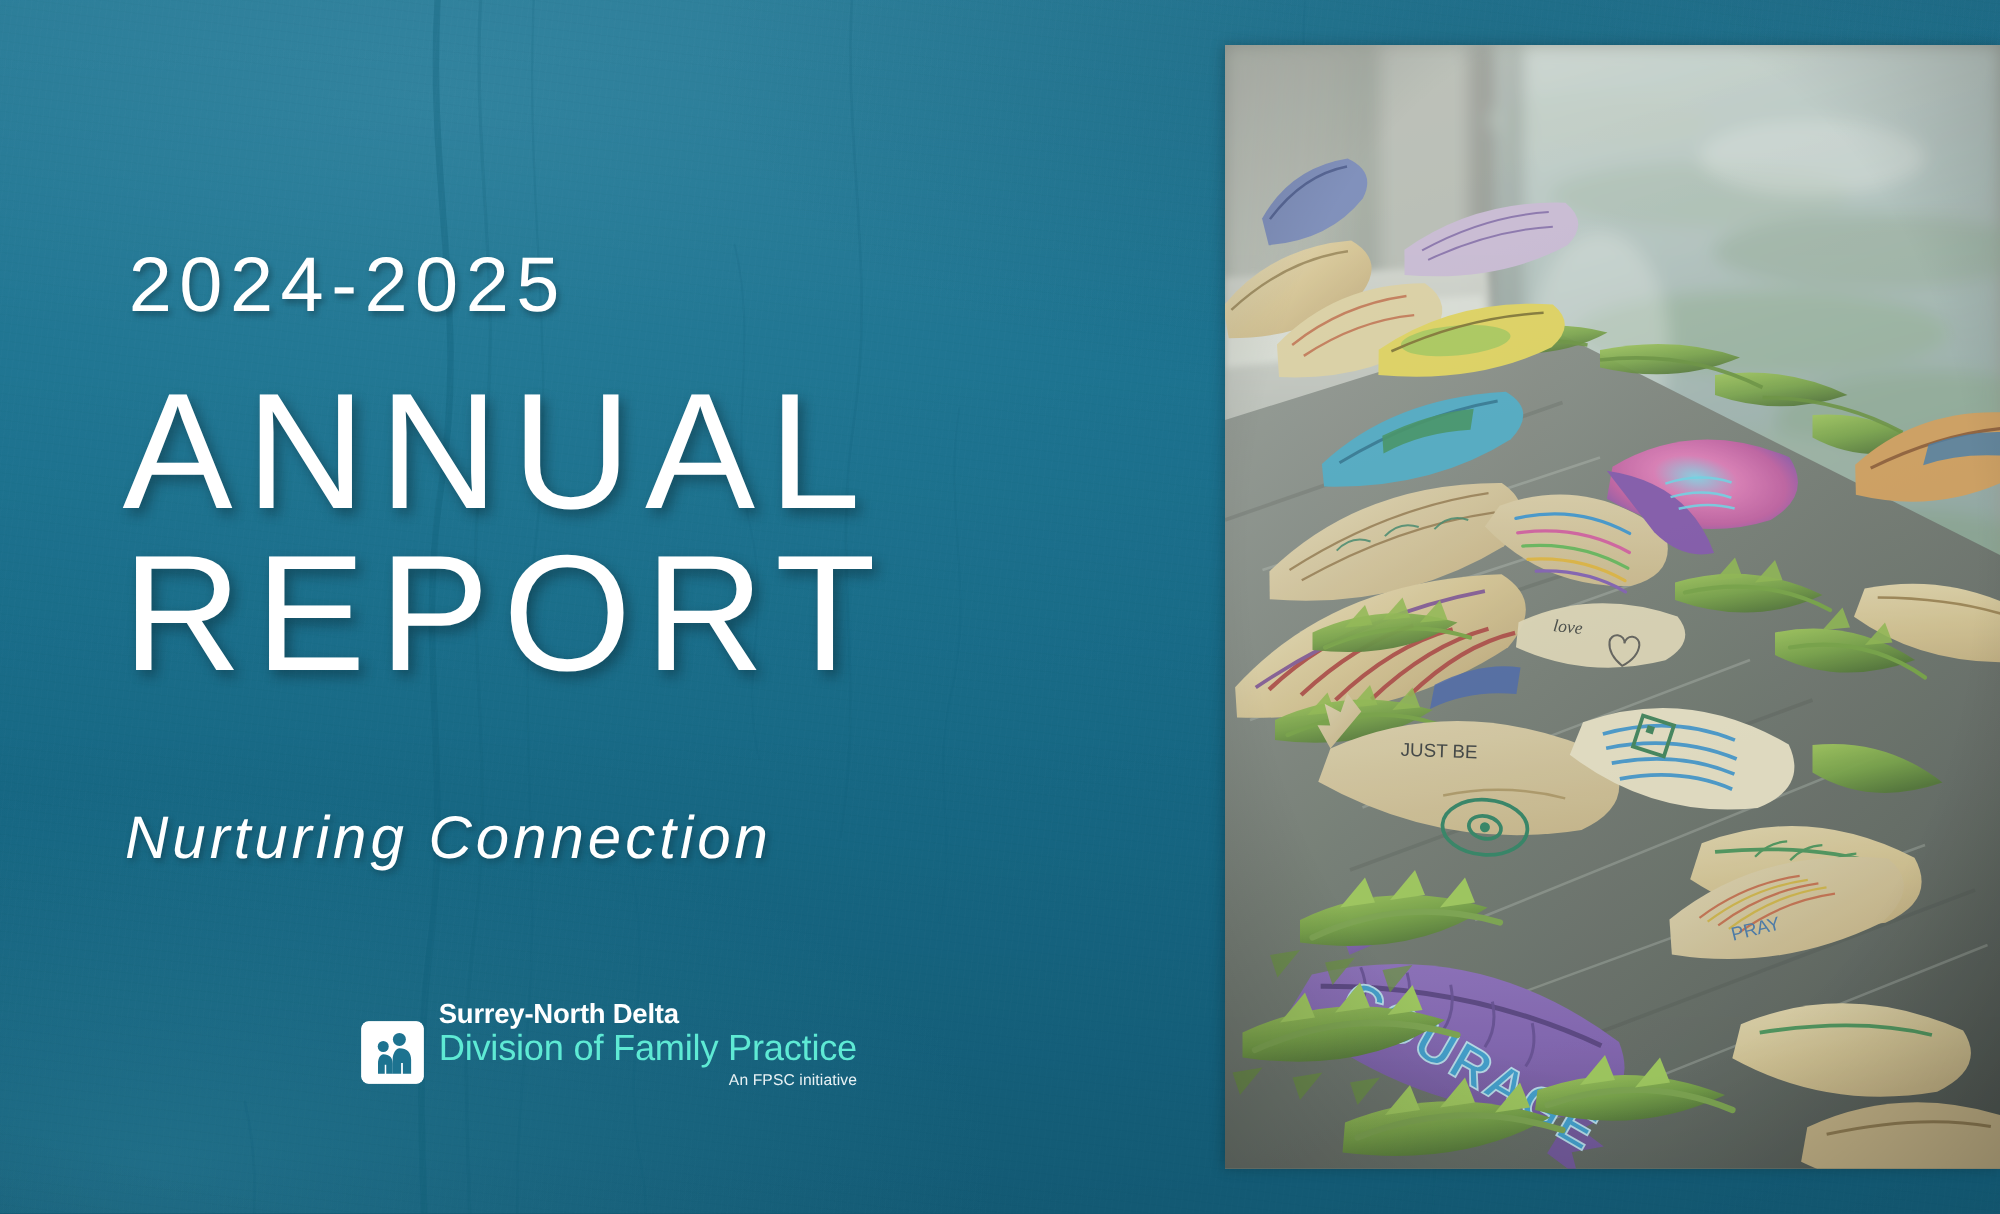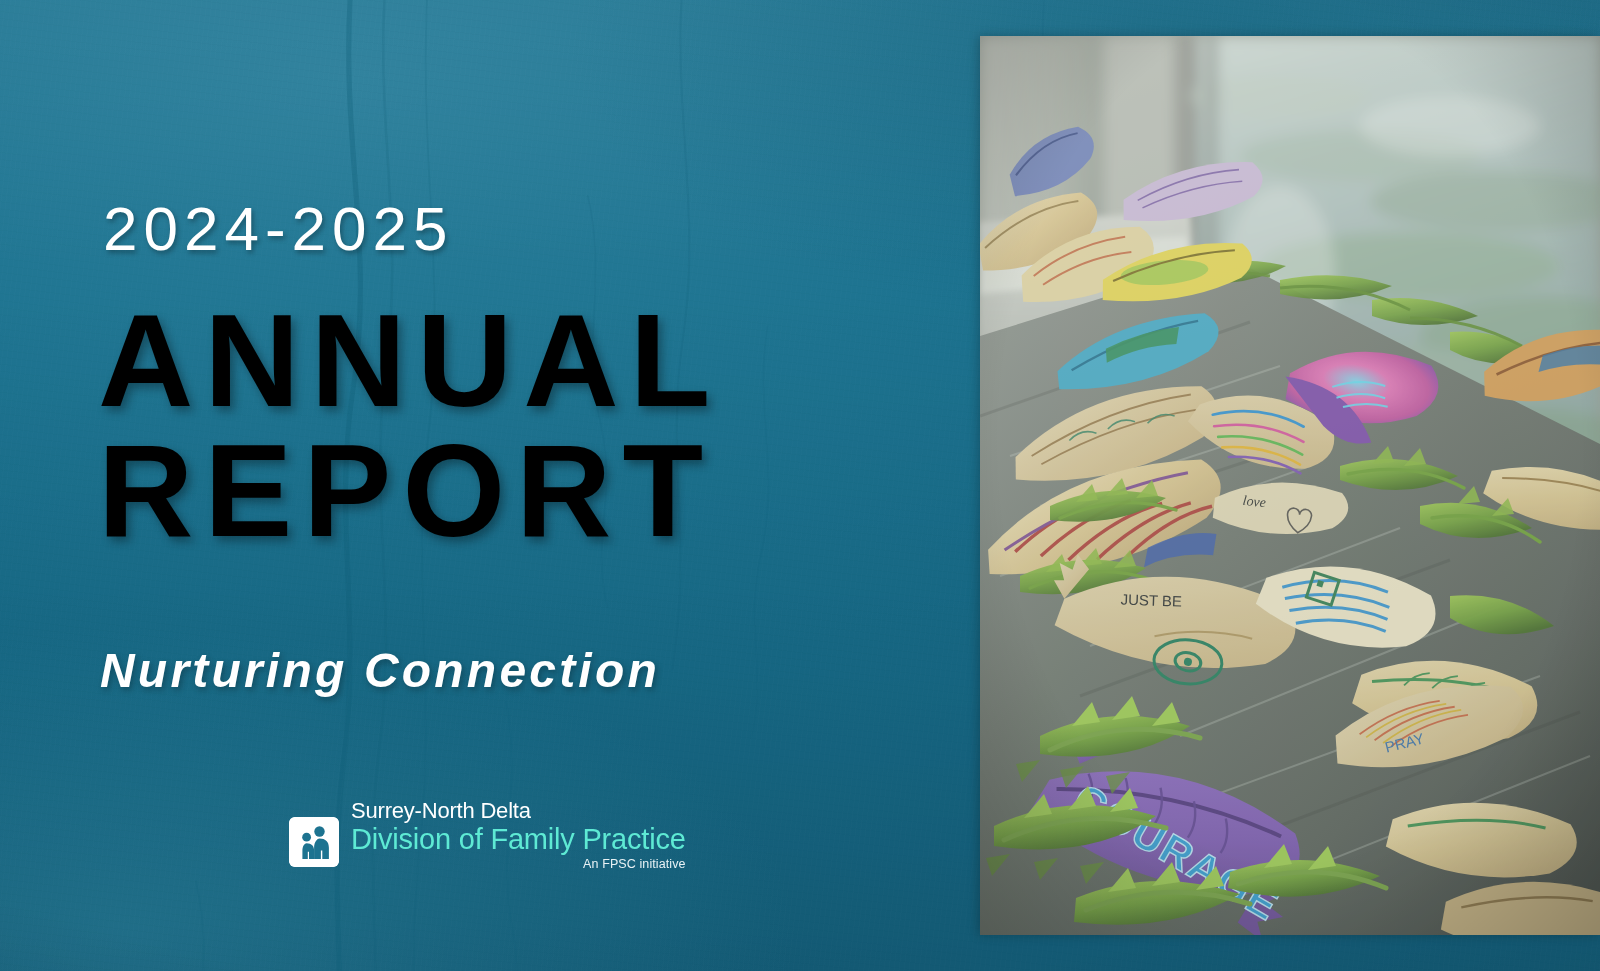--- a/index.html
+++ b/index.html
@@ -58,35 +58,35 @@
     letter-spacing: 6px;
     color: #ffffff;
     line-height: 1;
     text-shadow: 2px 3px 5px rgba(0,0,0,0.30);
     white-space: nowrap;
   }
   .headline {
     position: absolute;
     left: 98px; top: 296px;
     width: 840px;
-    color: #000000;
-    font-weight: 700;
+    color: #ffffff;
+    font-weight: 400;
     font-size: 132px;
     line-height: 0.985;
     letter-spacing: 11px;
     text-shadow: 4px 5px 10px rgba(0,0,0,0.33);
   }
   .headline .l1 { display: block; }
   .headline .l2 { display: block; }
   .tagline {
     position: absolute;
     left: 100px; top: 643px;
     font-size: 48px;
     font-style: italic;
-    font-weight: 700;
+    font-weight: 400;
     letter-spacing: 3.2px;
     color: #ffffff;
     text-shadow: 2px 3px 6px rgba(0,0,0,0.28);
     white-space: nowrap;
   }
 
   
   .logo {
     position: absolute;
     left: 289px; top: 798px;
@@ -98,21 +98,21 @@
     width: 50px; height: 50px;
     margin-top: 19px;
     background: #ffffff;
     border-radius: 6px;
     flex: none;
     display: block;
   }
   .logo-text { padding-top: 0px; }
   .logo-l1 {
     font-size: 22px;
-    font-weight: 400;
+    font-weight: 700;
     color: #ffffff;
     letter-spacing: -0.2px;
     line-height: 1.18;
     white-space: nowrap;
   }
   .logo-l2 {
     font-size: 29px;
     font-weight: 400;
     color: #5eead4;
     letter-spacing: -0.2px;

